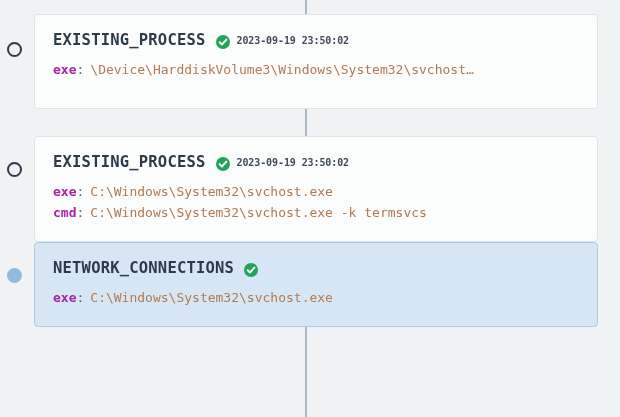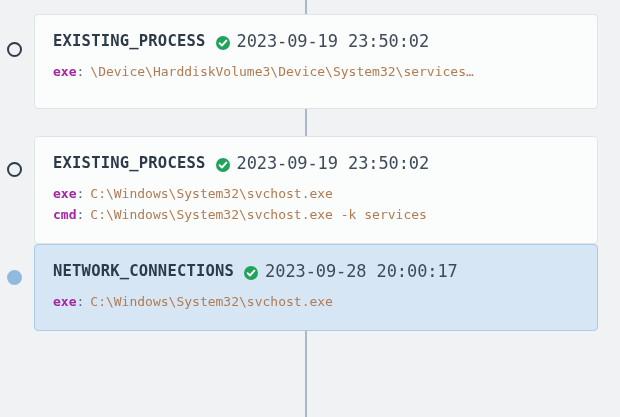--- a/index.html
+++ b/index.html
@@ -96,22 +96,22 @@
     display: inline-block;
     width: 14px;
     height: 14px;
     margin: 0 7px 0 10px;
     flex: 0 0 14px;
     position: relative;
     top: 1px;
   }
   .event-time {
     font-family: "DejaVu Sans Mono", "Liberation Mono", monospace;
-    font-size: 17px;
-    font-weight: normal;
+    font-size: 10px;
+    font-weight: bold;
     color: #3f4b5b;
     letter-spacing: -0.1px;
   }
 
   
   .field-list {
     margin: 10px 0 0 0;
     padding: 0;
     list-style: none;
   }
@@ -152,21 +152,21 @@
         <span class="verified-icon">
           <svg width="14" height="14" viewBox="0 0 14 14">
             <circle cx="7" cy="7" r="7" fill="#22a35a"></circle>
             <path d="M3.6 7.2 L5.9 9.5 L10.4 4.6" stroke="#ffffff" stroke-width="1.9" fill="none" stroke-linecap="round" stroke-linejoin="round"></path>
           </svg>
         </span>
         <span class="event-time">2023-09-19 23:50:02</span>
       </div>
       <ul class="field-list">
         <li class="field-row">
-          <span class="field-key">exe</span><span class="field-colon">:</span><span class="field-value">\Device\HarddiskVolume3\Device\System32\services…</span>
+          <span class="field-key">exe</span><span class="field-colon">:</span><span class="field-value">\Device\HarddiskVolume3\Windows\System32\svchost…</span>
         </li>
       </ul>
     </div>
   </li>
 
   <li class="event-row" style="margin-top:27px;">
     <div class="marker-gutter">
       <span class="marker hollow" style="top:26px;"></span>
     </div>
     <div class="event-card">
@@ -178,40 +178,39 @@
             <path d="M3.6 7.2 L5.9 9.5 L10.4 4.6" stroke="#ffffff" stroke-width="1.9" fill="none" stroke-linecap="round" stroke-linejoin="round"></path>
           </svg>
         </span>
         <span class="event-time">2023-09-19 23:50:02</span>
       </div>
       <ul class="field-list">
         <li class="field-row">
           <span class="field-key">exe</span><span class="field-colon">:</span><span class="field-value">C:\Windows\System32\svchost.exe</span>
         </li>
         <li class="field-row">
-          <span class="field-key">cmd</span><span class="field-colon">:</span><span class="field-value">C:\Windows\System32\svchost.exe -k services</span>
+          <span class="field-key">cmd</span><span class="field-colon">:</span><span class="field-value">C:\Windows\System32\svchost.exe -k termsvcs</span>
         </li>
       </ul>
     </div>
   </li>
 
   <li class="event-row" style="">
     <div class="marker-gutter">
       <span class="marker filled" style="top:26px;"></span>
     </div>
     <div class="event-card selected">
       <div class="card-header">
         <span class="event-type">NETWORK_CONNECTIONS</span>
         <span class="verified-icon">
           <svg width="14" height="14" viewBox="0 0 14 14">
             <circle cx="7" cy="7" r="7" fill="#22a35a"></circle>
             <path d="M3.6 7.2 L5.9 9.5 L10.4 4.6" stroke="#ffffff" stroke-width="1.9" fill="none" stroke-linecap="round" stroke-linejoin="round"></path>
           </svg>
         </span>
-        <span class="event-time">2023-09-28 20:00:17</span>
       </div>
       <ul class="field-list">
         <li class="field-row">
           <span class="field-key">exe</span><span class="field-colon">:</span><span class="field-value">C:\Windows\System32\svchost.exe</span>
         </li>
       </ul>
     </div>
   </li>
 
 </ul>

